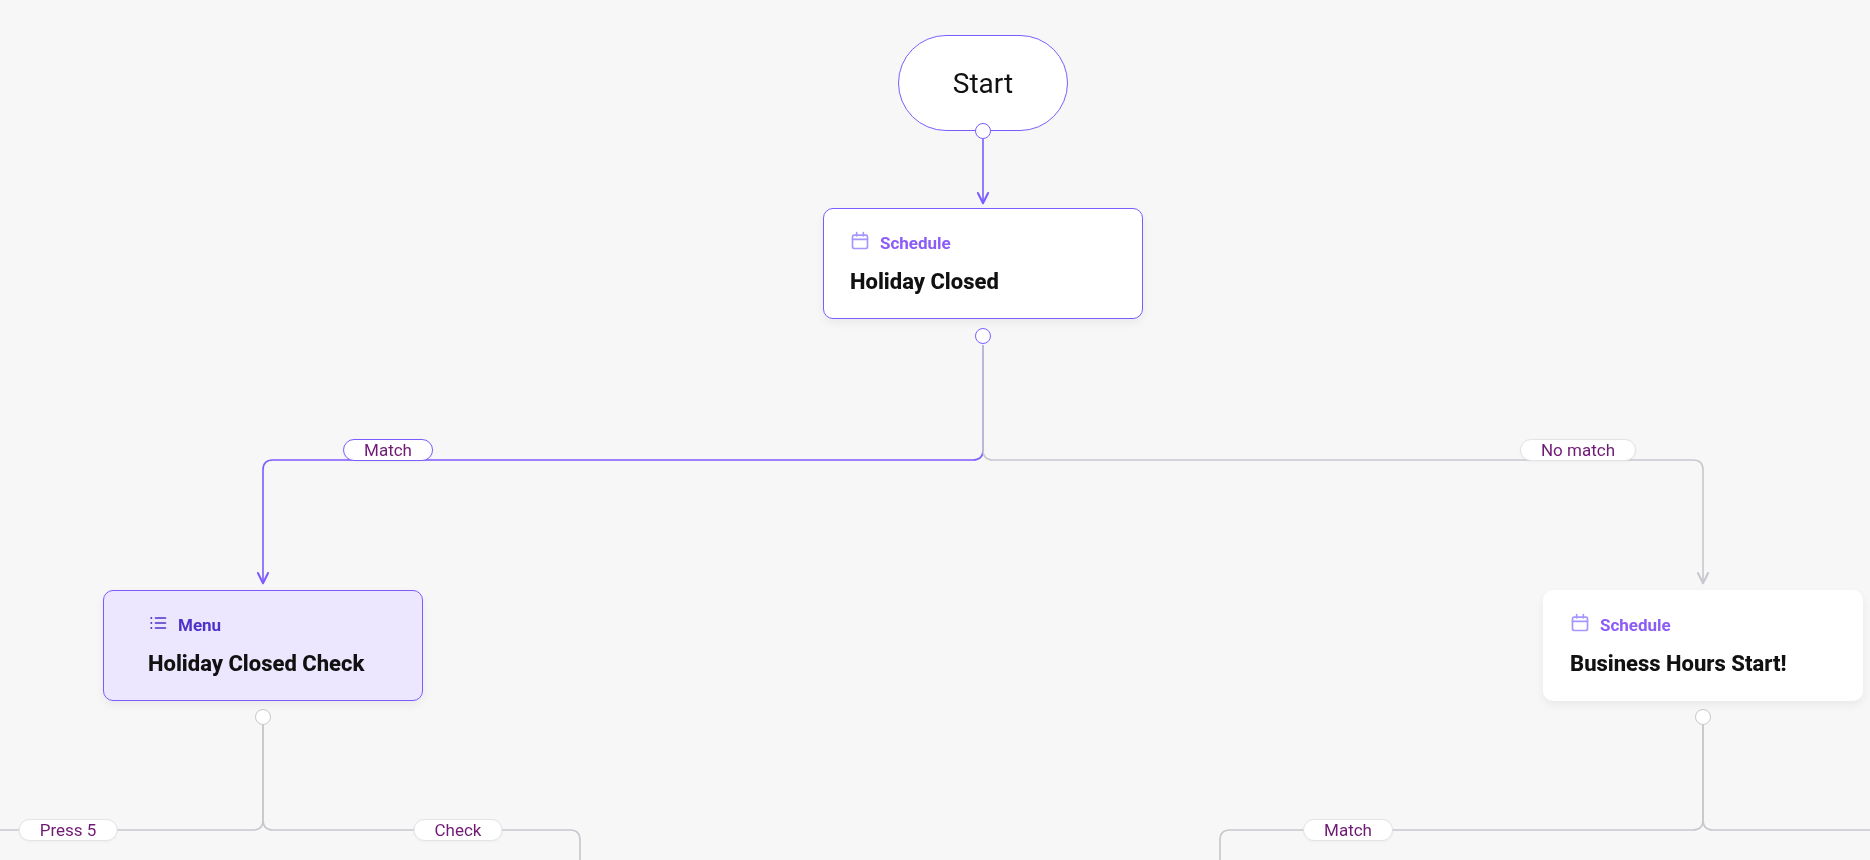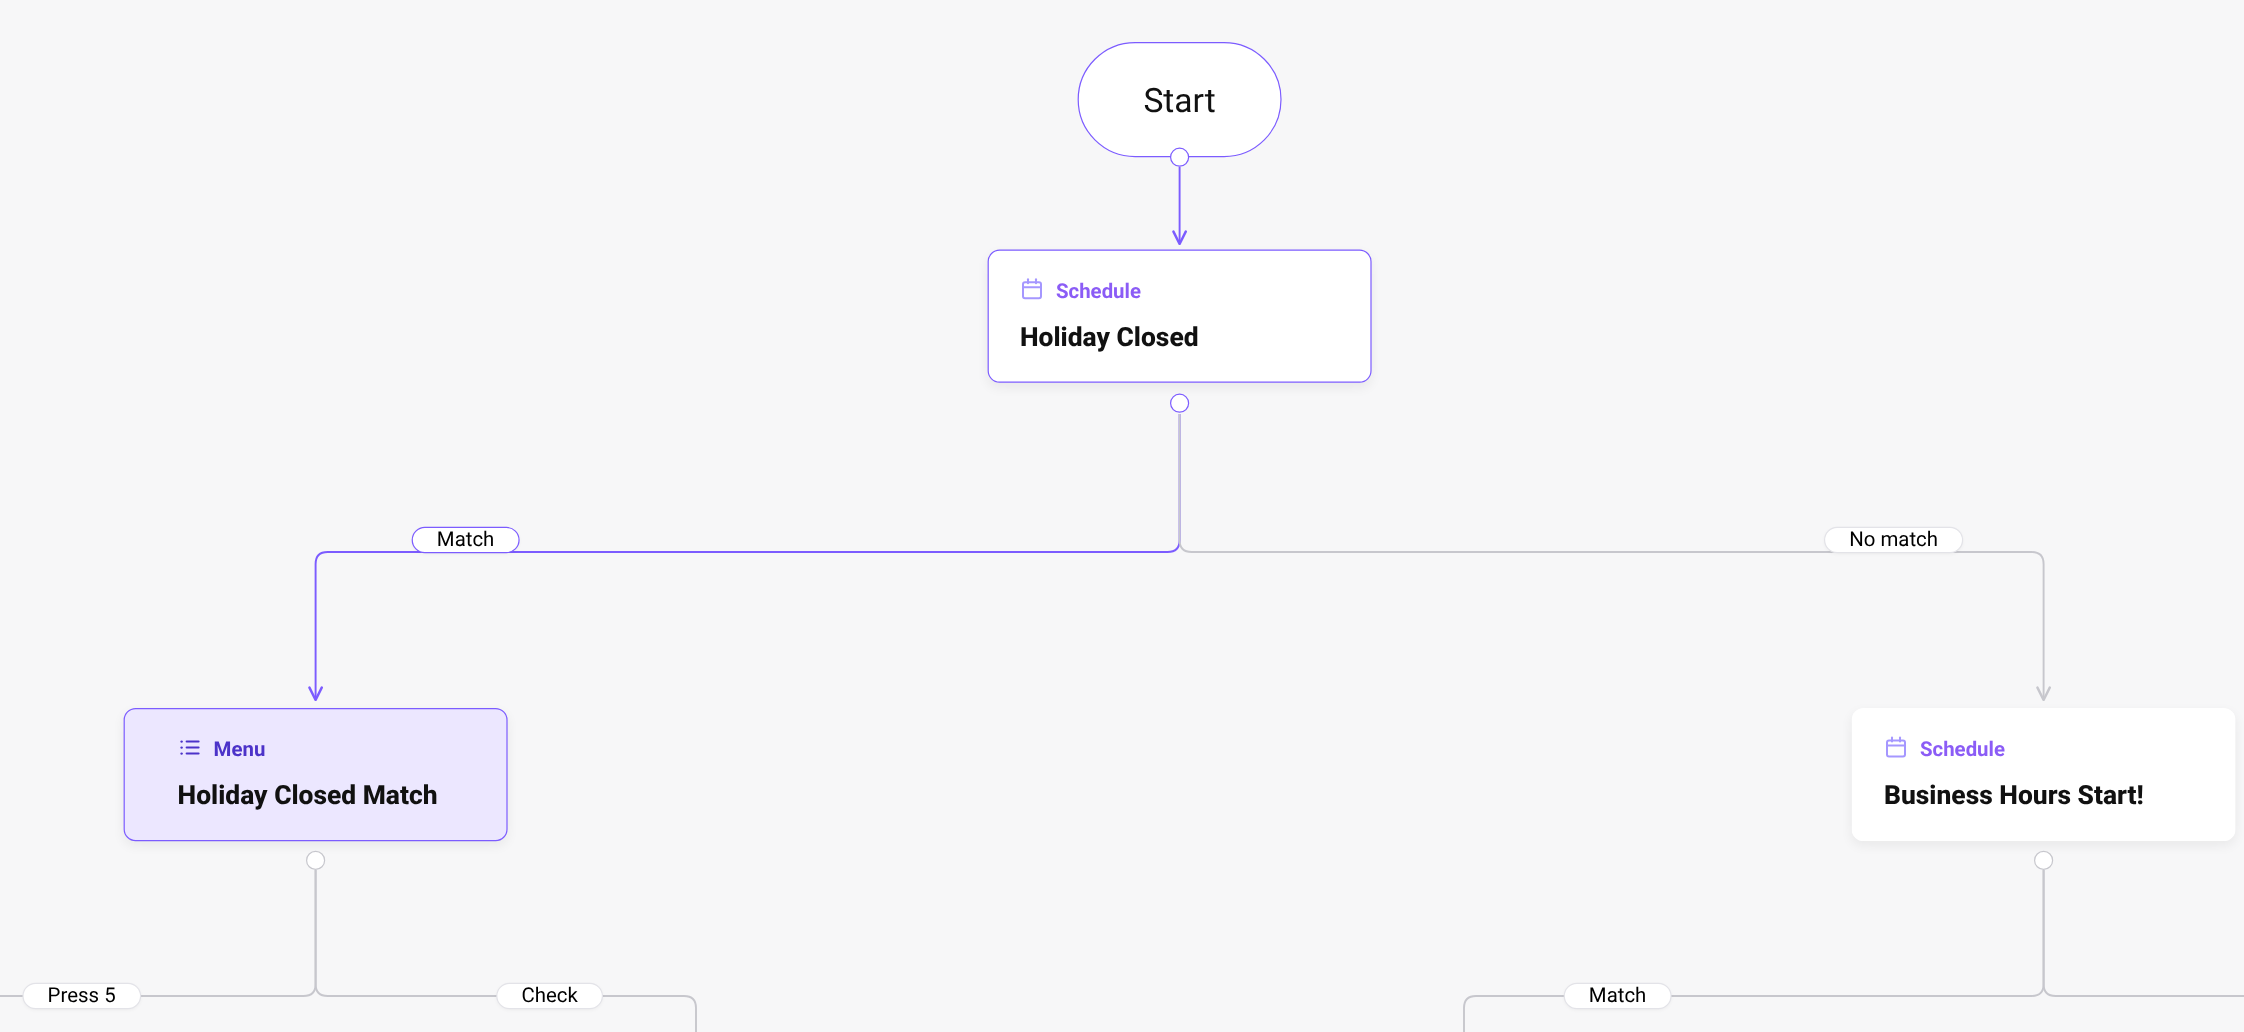--- a/index.html
+++ b/index.html
@@ -91,21 +91,21 @@
   .port.gray   { border: 1.5px solid #c7c7cd; }
 
   
   .edge-label {
     position: absolute;
     background: #fff;
     border: 1px solid #e3e3e8;
     border-radius: 999px;
     padding: 0 20px;
     font-size: 17px;
-    color: #000000;
+    color: #701a75;
     box-shadow: 0 1px 3px rgba(0,0,0,0.04);
     transform: translate(-50%, -50%);
     white-space: nowrap;
   }
   .edge-label.purple {
     border-color: #7c5cff;
   }
 
   
   .icon {
@@ -171,21 +171,21 @@
           <circle cx="4" cy="6" r="1.2" fill="#4c33c9" stroke="none"></circle>
           <circle cx="4" cy="12" r="1.2" fill="#4c33c9" stroke="none"></circle>
           <circle cx="4" cy="18" r="1.2" fill="#4c33c9" stroke="none"></circle>
           <line x1="9" y1="6" x2="21" y2="6"></line>
           <line x1="9" y1="12" x2="21" y2="12"></line>
           <line x1="9" y1="18" x2="21" y2="18"></line>
         </svg>
       </span>
       <span class="node-type-label">Menu</span>
     </div>
-    <div class="node-title">Holiday Closed Match</div>
+    <div class="node-title">Holiday Closed Check</div>
   </div>
   <div class="port gray" style="left:263px; top:717px;"></div>
 
   <div class="flow-node no-border" style="left:1543px; top:590px; width:320px;">
     <div class="node-type-row">
       <span class="icon">
         <svg width="20" height="20" viewBox="0 0 24 24" fill="none" stroke="#a597ff" stroke-width="2" stroke-linecap="round" stroke-linejoin="round">
           <rect x="3" y="5" width="18" height="16" rx="2"></rect>
           <line x1="3" y1="10" x2="21" y2="10"></line>
           <line x1="8" y1="2" x2="8" y2="6"></line>

